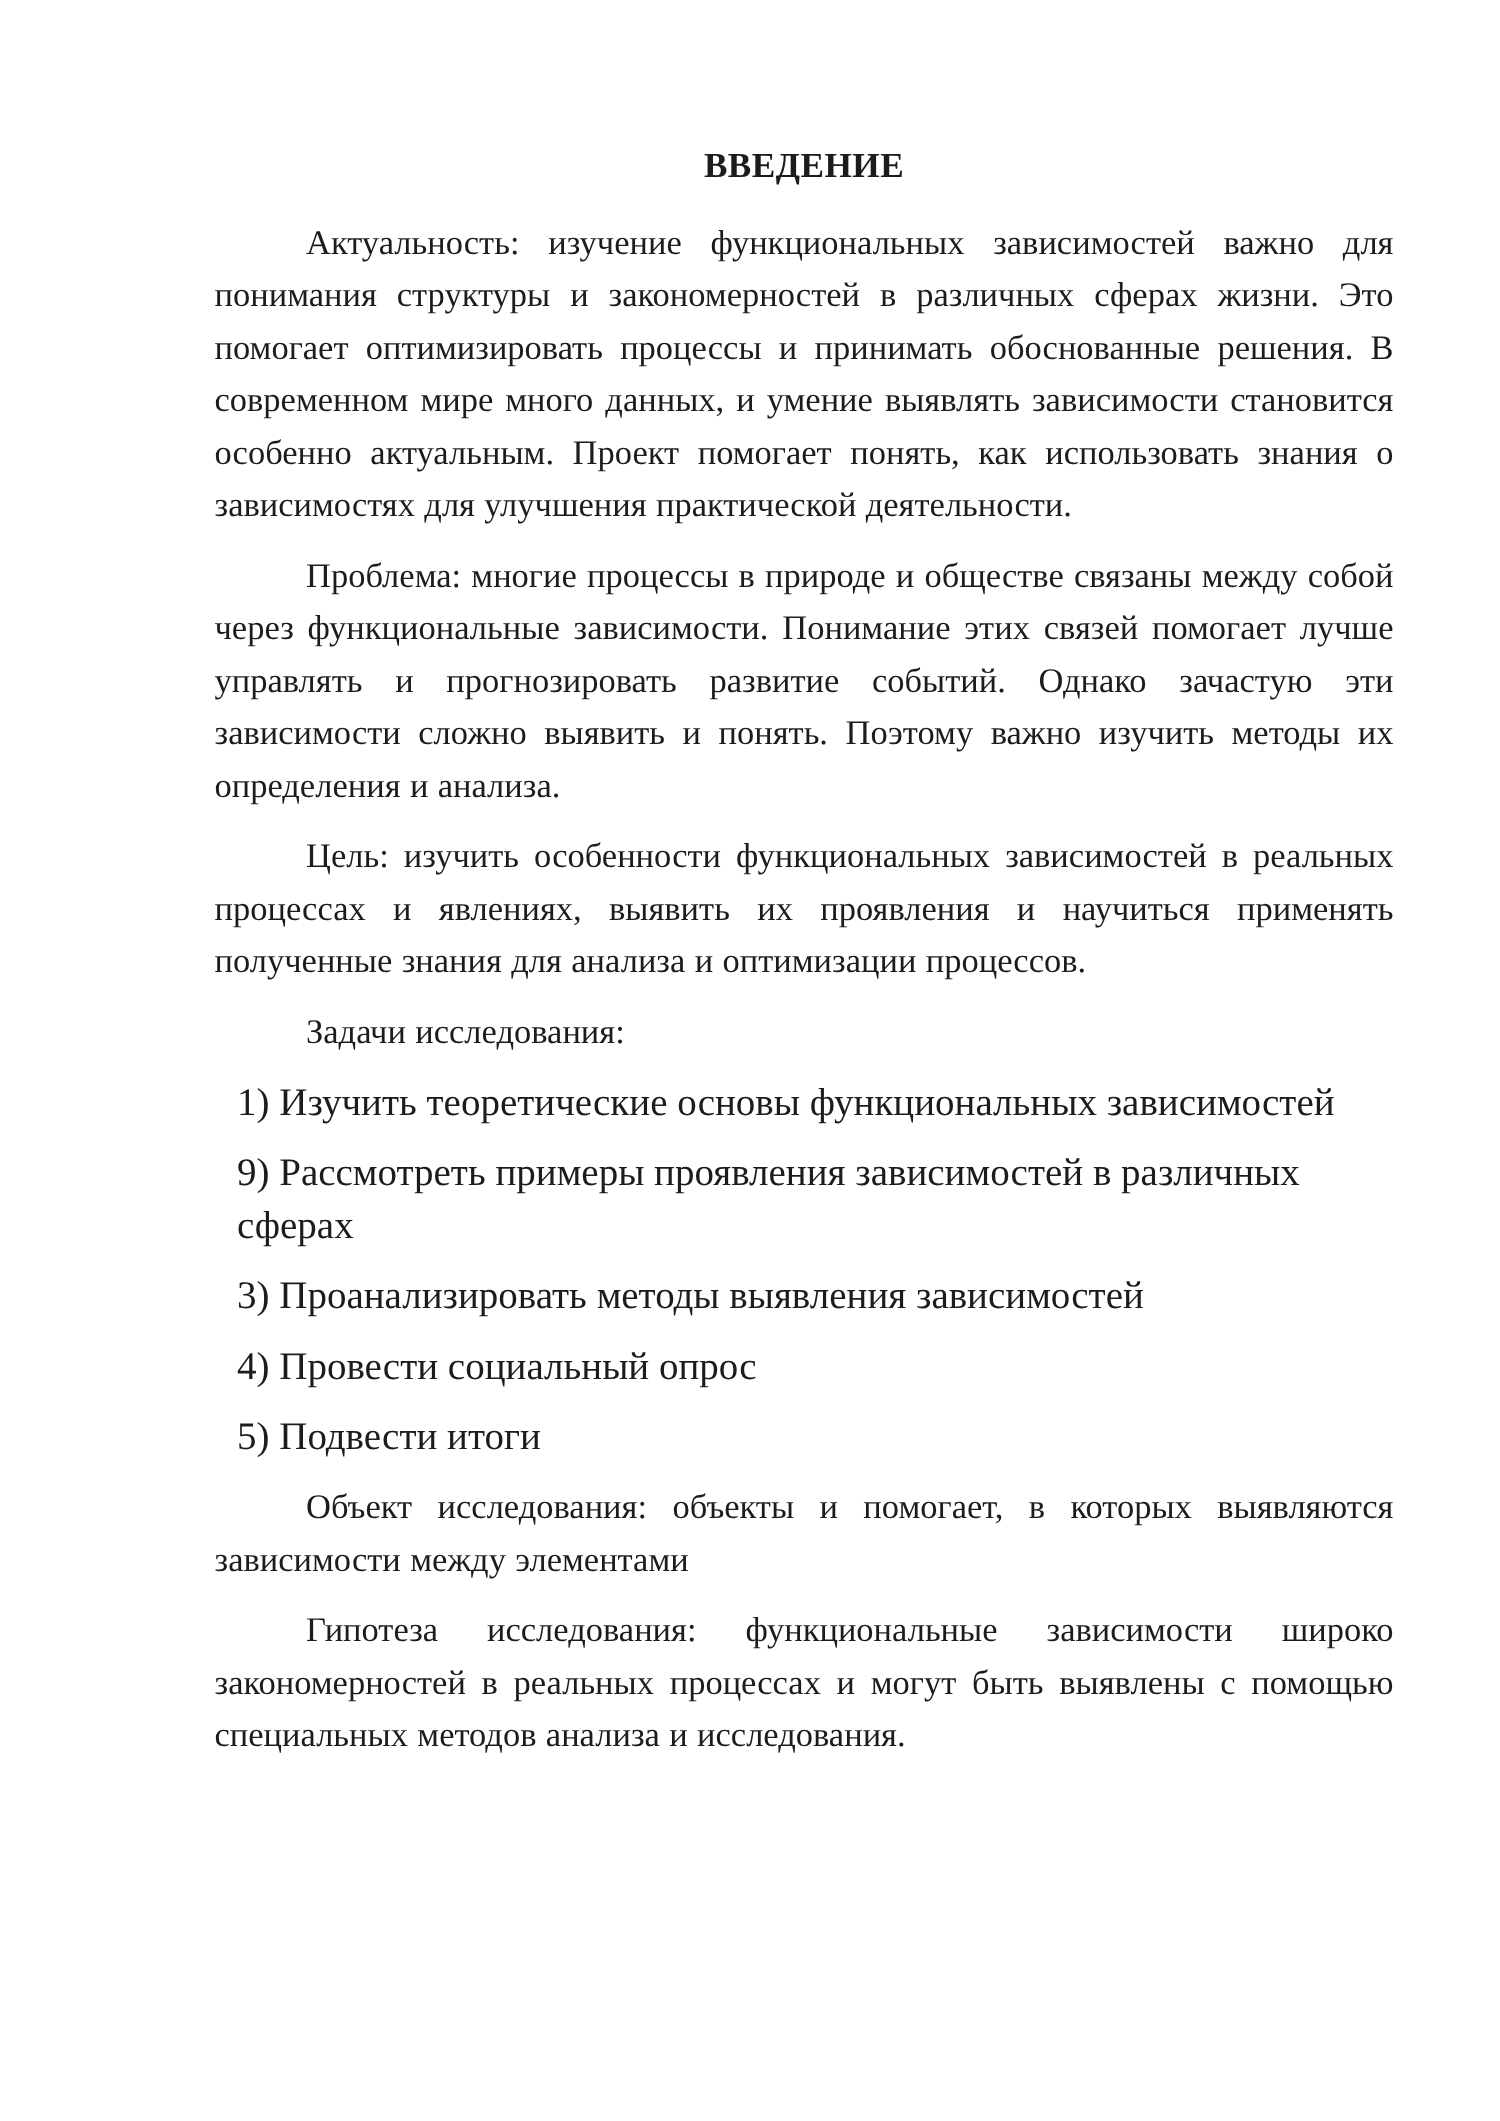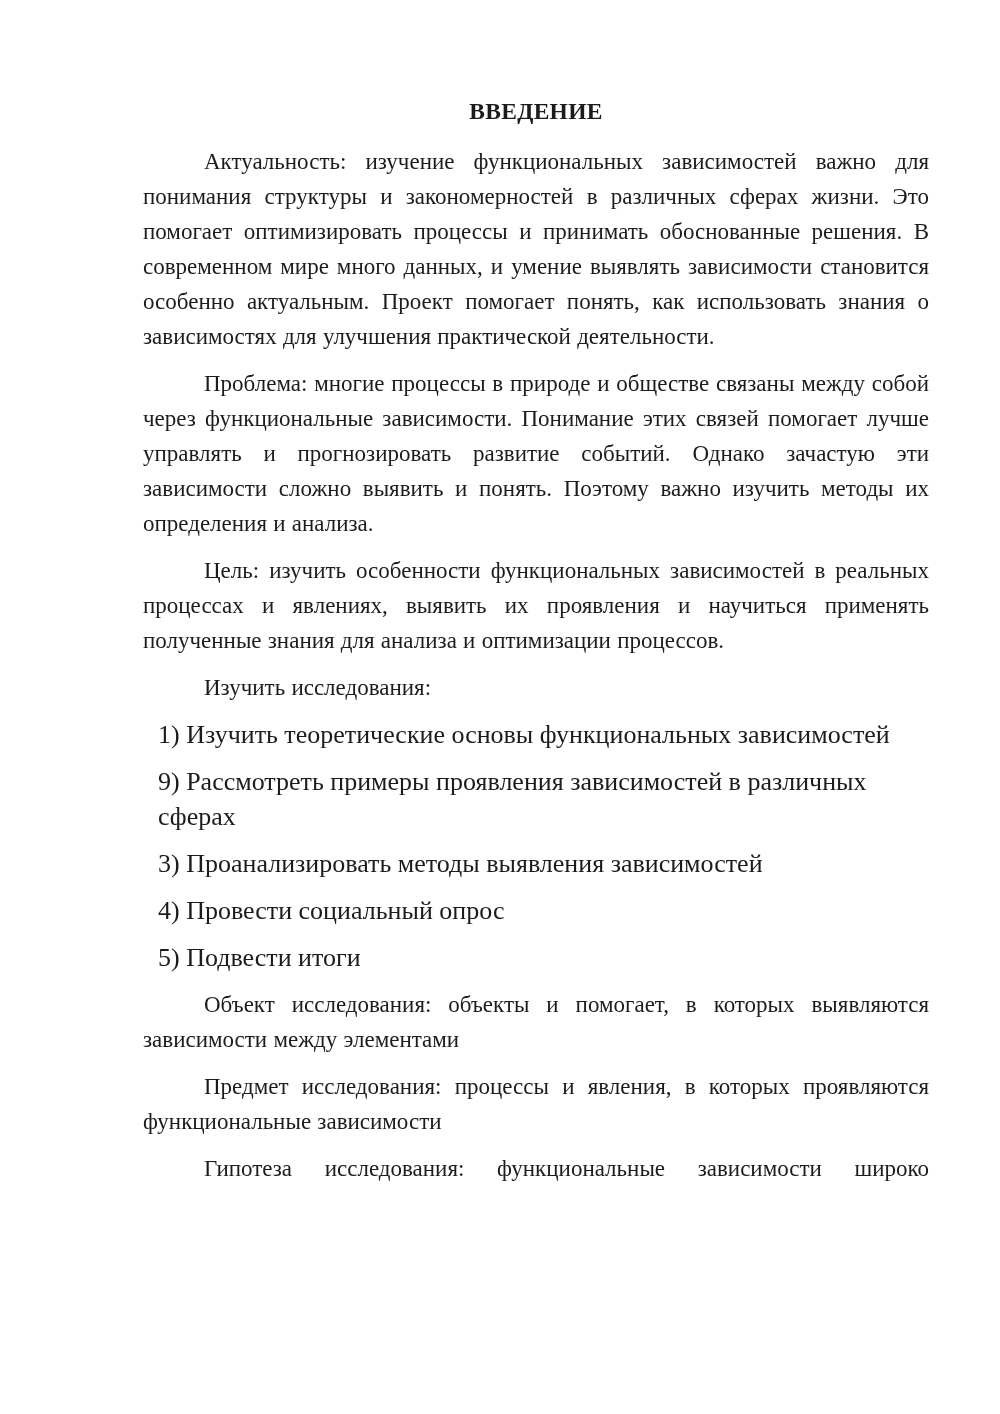--- a/index.html
+++ b/index.html
@@ -69,33 +69,32 @@
   <div class="content">
 
     <h1 class="doc-title">ВВЕДЕНИЕ</h1>
 
     <p class="body-para">Актуальность: изучение функциональных зависимостей важно для понимания структуры и закономерностей в различных сферах жизни. Это помогает оптимизировать процессы и принимать обоснованные решения. В современном мире много данных, и умение выявлять зависимости становится особенно актуальным. Проект помогает понять, как использовать знания о зависимостях для улучшения практической деятельности.</p>
 
     <p class="body-para">Проблема: многие процессы в природе и обществе связаны между собой через функциональные зависимости. Понимание этих связей помогает лучше управлять и прогнозировать развитие событий. Однако зачастую эти зависимости сложно выявить и понять. Поэтому важно изучить методы их определения и анализа.</p>
 
     <p class="body-para">Цель: изучить особенности функциональных зависимостей в реальных процессах и явлениях, выявить их проявления и научиться применять полученные знания для анализа и оптимизации процессов.</p>
 
-    <p class="body-para">Изучить исследования:</p>
+    <p class="body-para">Задачи исследования:</p>
 
     <ul class="task-list">
       <li class="task-item">1) Изучить теоретические основы функциональных зависимостей</li>
       <li class="task-item">9) Рассмотреть примеры проявления зависимостей в различных сферах</li>
       <li class="task-item">3) Проанализировать методы выявления зависимостей</li>
       <li class="task-item">4) Провести социальный опрос</li>
       <li class="task-item">5) Подвести итоги</li>
     </ul>
 
     <p class="body-para">Объект исследования: объекты и помогает, в которых выявляются зависимости между элементами</p>
 
-    <p class="body-para">Предмет исследования: процессы и явления, в которых проявляются функциональные зависимости</p>
 
     <p class="body-para">Гипотеза исследования: функциональные зависимости широко закономерностей в реальных процессах и могут быть выявлены с помощью специальных методов анализа и исследования.</p>
 
     <p class="body-para">Методы зависимостях:</p>
 
   </div>
 
   <div class="page-footer">
     <span class="page-number">3</span>
   </div>

